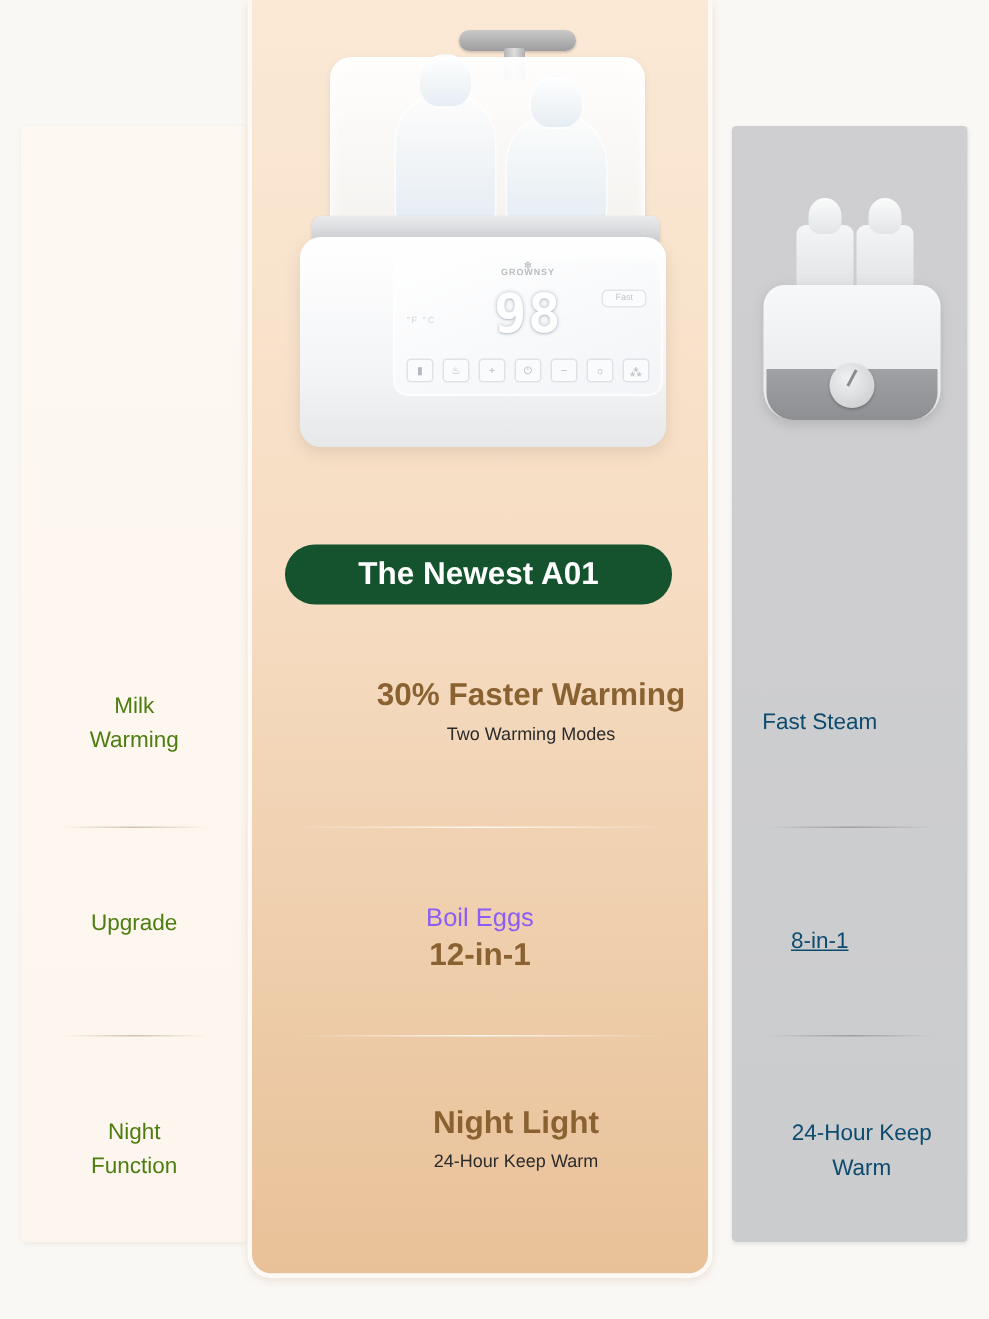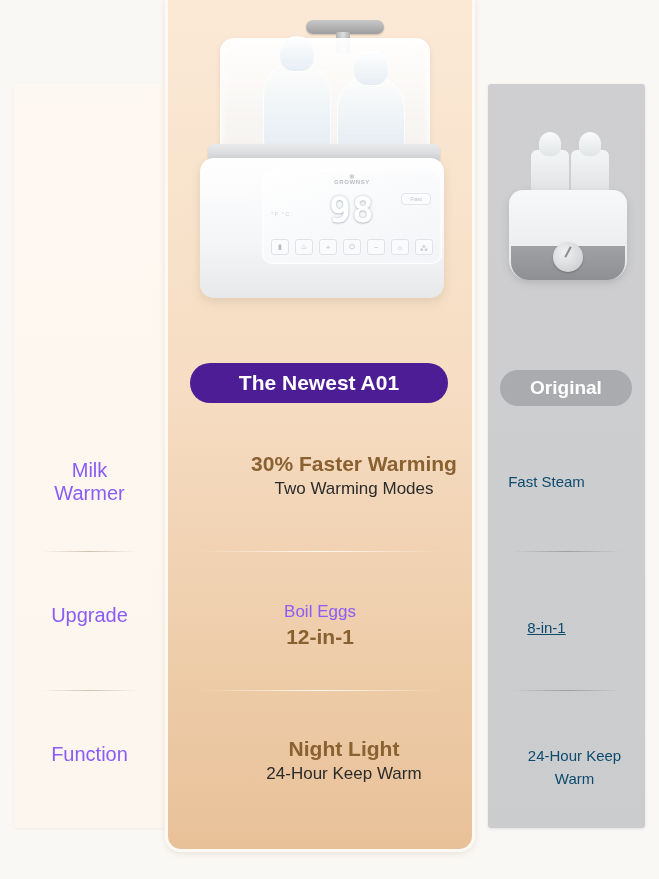--- a/index.html
+++ b/index.html
@@ -164,34 +164,34 @@
     background:#8a8c8f;transform:translateX(-50%) rotate(28deg);
   }
 
   
   .badge{
     position:absolute;display:flex;align-items:center;justify-content:center;
     border-radius:22px;color:#ffffff;font-weight:bold;
   }
   .badge-new{
     left:190px;top:363px;width:258px;height:40px;
-    background:#4c1d95;font-size:21px;
+    background:#14532d;font-size:21px;
   }
   .badge-old{
     left:500px;top:370px;width:132px;height:36px;
     background:#a9abae;font-size:19px;
   }
 
   
   .cell{position:absolute;text-align:center;}
-  .cell-left{left:14px;width:151px;color:#8b5cf6;font-size:20px;line-height:23px;}
+  .cell-left{left:14px;width:151px;color:#4d7c0f;font-size:15px;line-height:23px;}
   .cell-right{left:468px;width:157px;color:#0c4a6e;font-size:15px;line-height:23px;}
   .cell-mid{left:165px;width:310px;}
   .mid-hi{font-size:21px;font-weight:bold;color:#8a6131;line-height:27px;}
-  .mid-sub{font-size:17px;color:#2b2b2b;line-height:24px;}
+  .mid-sub{font-size:12px;color:#2b2b2b;line-height:24px;}
   .mid-dark{font-size:17px;color:#8b5cf6;line-height:23px;}
 
   .r1-left{top:459px;}  .r1-right{top:470px;}  .r1-mid{top:450px;padding-left:34px;}
   .r2-left{top:604px;}  .r2-right{top:616px;text-decoration:underline;}  .r2-mid{top:600px;}
   .r3-left{top:743px;}  .r3-right{top:744px;padding-left:28px;}  .r3-mid{top:735px;padding-left:24px;}
 
   .div{position:absolute;height:1px;}
   .div-left{left:42px;width:96px;background:linear-gradient(90deg,rgba(190,170,145,0),rgba(170,150,125,.55),rgba(190,170,145,0));}
   .div-mid{left:196px;width:248px;background:linear-gradient(90deg,rgba(255,250,242,0),rgba(255,252,246,.9),rgba(255,250,242,0));}
   .div-right{left:512px;width:110px;background:linear-gradient(90deg,rgba(140,140,145,0),rgba(120,120,125,.55),rgba(140,140,145,0));}
@@ -246,25 +246,24 @@
     <div class="old-bottle o2">
       <div class="old-nipple"></div>
     </div>
     <div class="old-body">
       <div class="old-base"></div>
       <div class="old-knob"></div>
     </div>
   </div>
 
   <div class="badge badge-new">The Newest A01</div>
-  <div class="badge badge-old">Original</div>
 
   <div class="cell cell-left r1-left">
     <div>Milk</div>
-    <div>Warmer</div>
+    <div>Warming</div>
   </div>
   <div class="cell cell-mid r1-mid">
     <div class="mid-hi">30% Faster Warming</div>
     <div class="mid-sub">Two Warming Modes</div>
   </div>
   <div class="cell cell-right r1-right">Fast Steam</div>
 
   <div class="div div-left d1"></div>
   <div class="div div-mid d1"></div>
   <div class="div div-right d1"></div>
@@ -276,20 +275,21 @@
     <div class="mid-dark">Boil Eggs</div>
     <div class="mid-hi">12-in-1</div>
   </div>
   <div class="cell cell-right r2-right">8-in-1</div>
 
   <div class="div div-left d2"></div>
   <div class="div div-mid d2"></div>
   <div class="div div-right d2"></div>
 
   <div class="cell cell-left r3-left">
+    <div>Night</div>
     <div>Function</div>
   </div>
   <div class="cell cell-mid r3-mid">
     <div class="mid-hi">Night Light</div>
     <div class="mid-sub">24-Hour Keep Warm</div>
   </div>
   <div class="cell cell-right r3-right">
     <div>24-Hour Keep</div>
     <div>Warm</div>
   </div>

